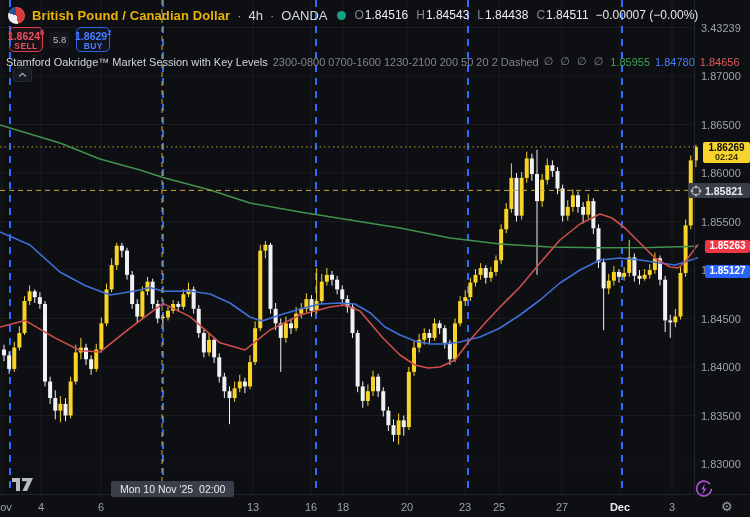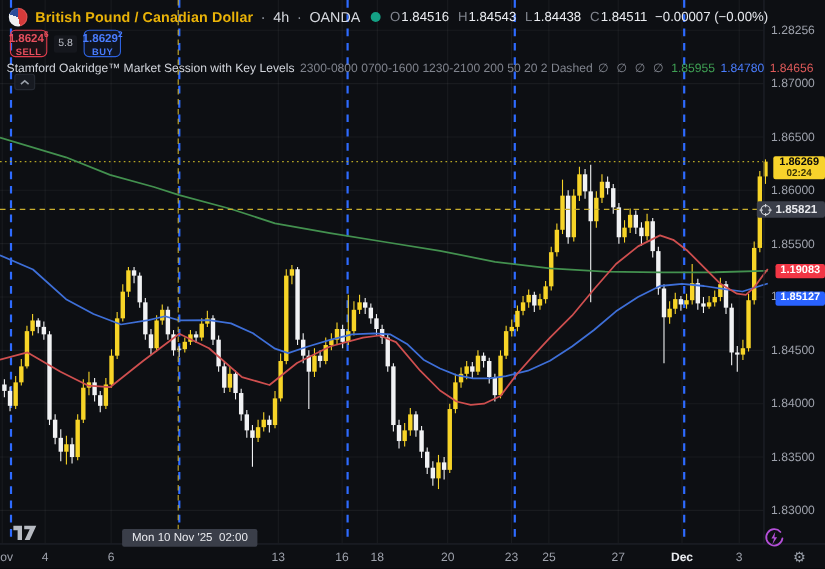--- a/index.html
+++ b/index.html
@@ -378,21 +378,21 @@
       <path d="M0,125.0 L60,143.0 L100,159.0 L140,170.0 L163,177.4 L210,190.0 L250,203.0 L300,212.0 L350,220.0 L400,228.0 L450,238.0 L500,244.0 L550,247.0 L600,247.7 L650,247.5 L698,246.2" fill="none" stroke="#43914f" stroke-width="1.6" stroke-linejoin="round"></path>
       <path d="M0,232.0 L30,245.0 L60,272.0 L85,285.5 L110,295.0 L135,291.0 L150,287.5 L163,291.3 L190,291.0 L210,294.0 L230,303.0 L250,317.0 L262,321.0 L280,315.0 L300,309.0 L320,304.0 L340,303.0 L355,304.0 L370,312.7 L385,327.0 L400,335.0 L415,341.0 L430,344.0 L445,344.0 L460,342.0 L480,337.0 L500,328.0 L520,315.0 L540,300.0 L560,283.0 L580,270.0 L600,260.0 L620,258.0 L640,260.0 L660,263.0 L675,265.0 L698,257.7" fill="none" stroke="#3e6fd8" stroke-width="1.6" stroke-linejoin="round"></path>
       <path d="M0,327.0 L25,320.4 L55,337.9 L80,350.5 L100,352.0 L130,328.2 L163,303.4 L190,316.6 L220,342.8 L245,350.0 L270,330.0 L300,315.0 L330,307.0 L345,305.0 L360,311.0 L382,337.0 L400,355.0 L415,365.0 L428,368.0 L440,367.0 L455,360.0 L470,340.0 L485,323.0 L500,307.0 L520,287.0 L540,263.0 L560,240.0 L580,224.0 L600,214.0 L612,218.0 L625,228.0 L640,243.0 L655,258.0 L670,267.0 L678,268.0 L685,262.0 L698,244.5" fill="none" stroke="#cf4f4f" stroke-width="1.6" stroke-linejoin="round"></path>
       <line x1="0" y1="190.36300000000176" x2="694" y2="190.36300000000176" stroke="#c9ae2d" stroke-width="1" stroke-dasharray="5 4"></line>
       <line x1="162" y1="0" x2="162" y2="494" stroke="#c9ae2d" stroke-width="1" stroke-dasharray="5 4"></line>
     </svg>
 
   <div id="axis-v" class="abs"></div>
   <div id="axis-h" class="abs"></div>
   <div id="price-axis">
-      <div class="ptick" style="top: 21.5px;">1.28256</div>
+      <div class="ptick" style="top: 21.5px;">3.43239</div>
       <div class="ptick" style="top: 70px;">1.87000</div>
       <div class="ptick" style="top: 118.5px;">1.86500</div>
       <div class="ptick" style="top: 167px;">1.86000</div>
       <div class="ptick" style="top: 215.5px;">1.85500</div>
       <div class="ptick" style="top: 264px;">1.85000</div>
       <div class="ptick" style="top: 312.5px;">1.84500</div>
       <div class="ptick" style="top: 361px;">1.84000</div>
       <div class="ptick" style="top: 409.5px;">1.83500</div>
       <div class="ptick" style="top: 458px;">1.83000</div>
     </div>
@@ -462,21 +462,21 @@
     <svg width="12" height="12">
       <circle cx="6" cy="6" r="4.2" fill="none" stroke="#d4d6dc" stroke-width="1"></circle>
       <line x1="6" y1="0.5" x2="6" y2="3.4" stroke="#d4d6dc" stroke-width="1"></line>
       <line x1="6" y1="8.6" x2="6" y2="11.5" stroke="#d4d6dc" stroke-width="1"></line>
       <line x1="0.5" y1="6" x2="3.4" y2="6" stroke="#d4d6dc" stroke-width="1"></line>
       <line x1="8.6" y1="6" x2="11.5" y2="6" stroke="#d4d6dc" stroke-width="1"></line>
     </svg>
     <span>1.85821</span>
   </div>
   <div id="ma-chips">
-      <div class="machip" style="background: rgb(242, 54, 69); top: 240px;">1.19083</div>
+      <div class="machip" style="background: rgb(242, 54, 69); top: 240px;">1.85263</div>
       <div class="machip" style="background: rgb(45, 158, 77); top: 252.5px; margin-left: 47px;">1.85245</div>
       <div class="machip" style="background: rgb(41, 98, 255); top: 265px;">1.85127</div>
     </div>
 
   <div id="time-tip" class="abs">Mon 10 Nov '25  02:00</div>
 
   <svg id="tv-logo" class="abs" width="22" height="15">
     <path d="M0,1 h8 v13 h-4 v-9 h-4 z" fill="#b7bbc2"></path>
     <path d="M10,1 h11 l-6,13 h-4.6 l4.6,-9.8 h-5 z" fill="#b7bbc2"></path>
   </svg>

